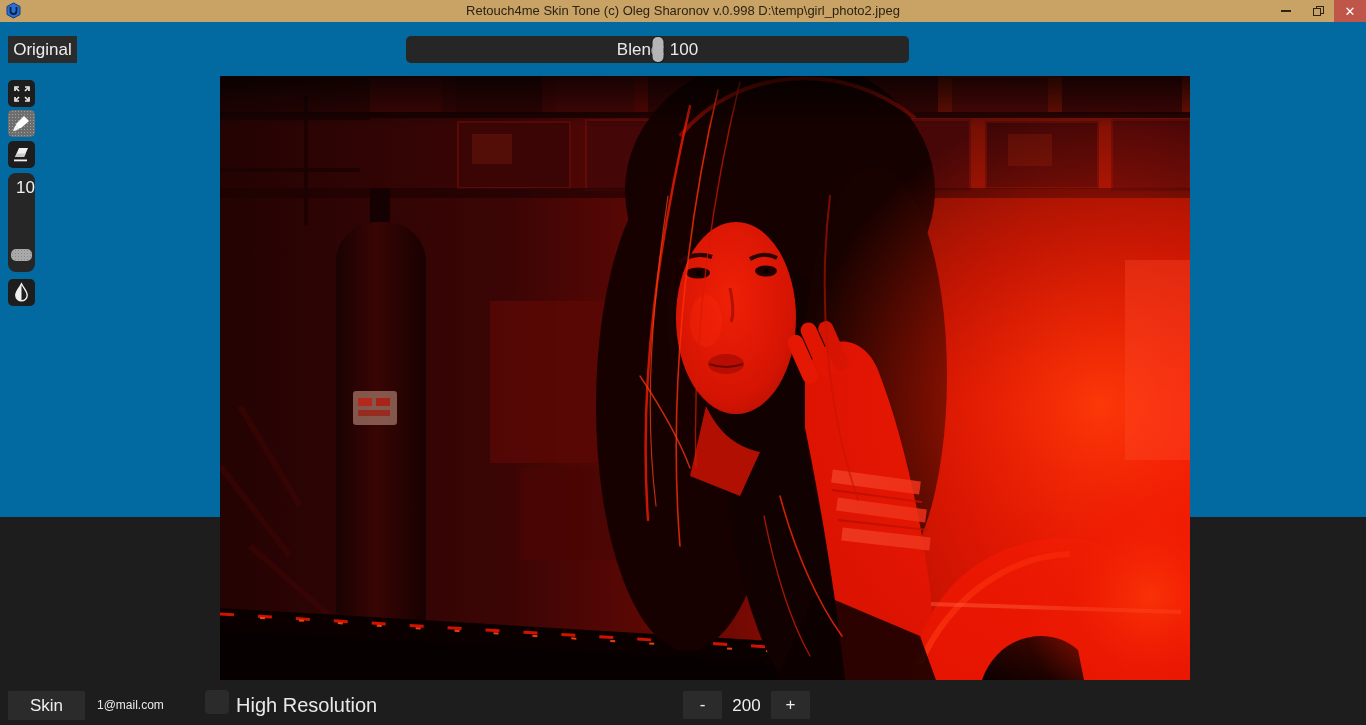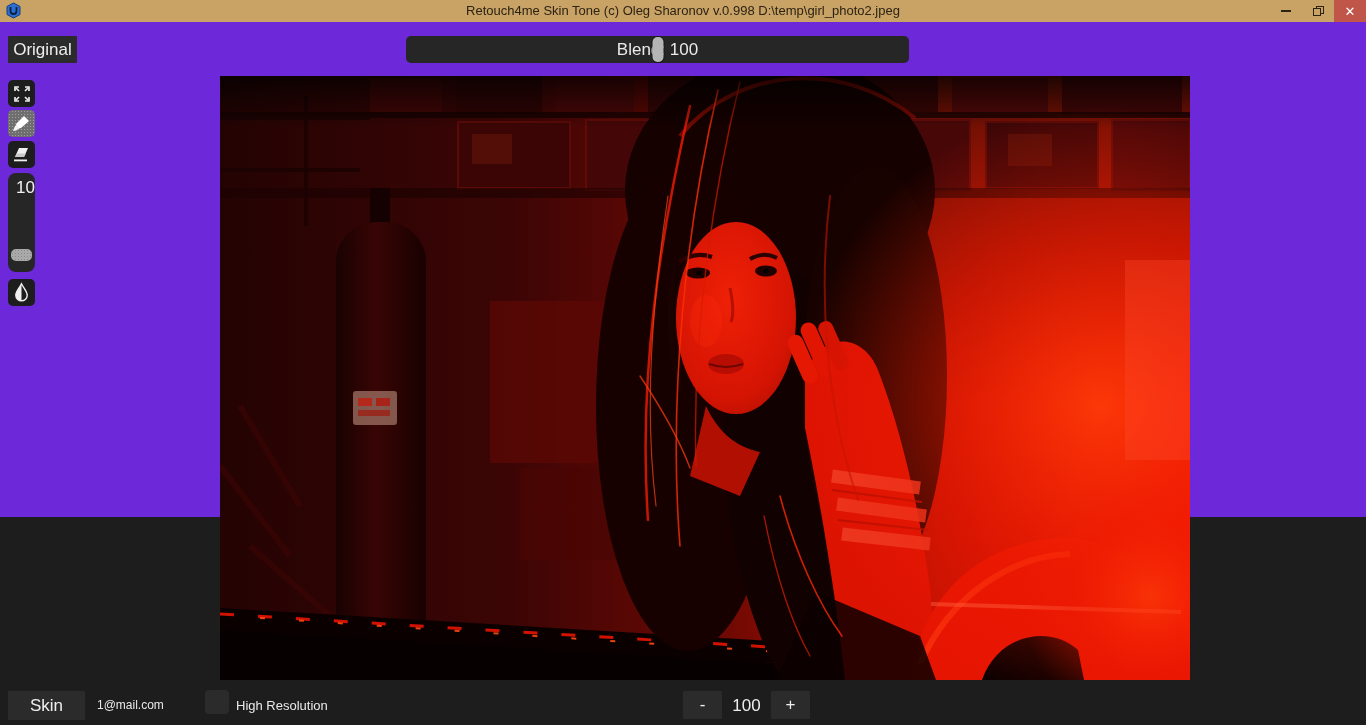--- a/index.html
+++ b/index.html
@@ -1,18 +1,18 @@
 <!DOCTYPE html>
 <html><head>
 <meta charset="utf-8">
 <style>
   * { margin:0; padding:0; box-sizing:border-box; }
   html,body { width:1366px; height:725px; background:#1d1d1d; overflow:hidden;
               font-family:"Liberation Sans", sans-serif; }
-  #app { position:relative; width:1366px; height:517px; background:#6d28d9; }
+  #app { position:relative; width:1366px; height:517px; background:#0369a1; }
 
   
   .titlebar { position:absolute; left:0; top:0; width:1366px; height:22px;
               background:#c9a265; display:flex; align-items:center; }
   .app-icon { position:absolute; left:5px; top:2px; width:17px; height:17px; }
   .title-text { position:absolute; left:0; right:0; top:0; height:22px; line-height:22px;
                 text-align:center; font-size:13px; color:#2c2313; }
   .win-controls { position:absolute; right:0; top:0; height:22px; display:flex; }
   .win-btn { width:32px; height:22px; display:flex; align-items:center; justify-content:center;
              color:#2c2313; font-size:12px; cursor:default; }
@@ -53,21 +53,21 @@
   
   .viewport { position:absolute; left:220px; top:76px; width:970px; height:604px; }
   .viewport svg { display:block; width:100%; height:100%; }
 
   
   .email-text { position:absolute; left:97px; top:691px; height:29px; line-height:29px;
                 color:#e9e9e9; font-size:12px; }
   .checkbox { position:absolute; left:205px; top:690px; width:24px; height:24px;
               background:#2b2b2b; border-radius:4px; }
   .highres-label { position:absolute; left:236px; top:691px; height:29px; line-height:29px;
-                   color:#e9e9e9; font-size:13px; }
+                   color:#e9e9e9; font-size:20px; }
   .zoom-value { position:absolute; left:722px; top:691px; width:49px; height:29px;
                 line-height:29px; text-align:center; color:#eeeeee; font-size:17px; }
   .save-group { position:absolute; right:13px; top:691px; display:flex; gap:8px; }
   .save-group .btn2 { position:static; background:#2b2b2b; border-radius:5px; color:#eeeeee;
                       font-size:17px; height:29px; padding:0 14px; display:flex;
                       align-items:center; justify-content:center; cursor:default; }
 </style>
 </head>
 <body>
 
@@ -295,17 +295,17 @@
       <rect x="0" y="0" width="970" height="52" fill="url(#topShade)"></rect>
     </svg>
   </div>
 
   <div class="btn" style="left:8px; top:691px; width:77px; height:29px;">Skin</div>
   <div class="email-text">1@mail.com</div>
   <div class="checkbox"></div>
   <div class="highres-label">High Resolution</div>
 
   <div class="btn" style="left:683px; top:691px; width:39px; height:28px;">-</div>
-  <div class="zoom-value">100</div>
+  <div class="zoom-value">200</div>
   <div class="btn" style="left:771px; top:691px; width:39px; height:28px;">+</div>
 
 
 </div>
 
 </body></html>

